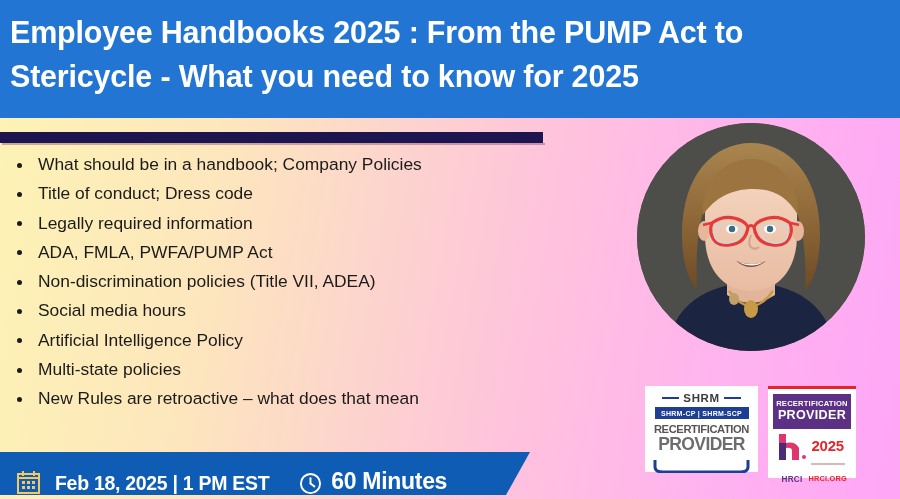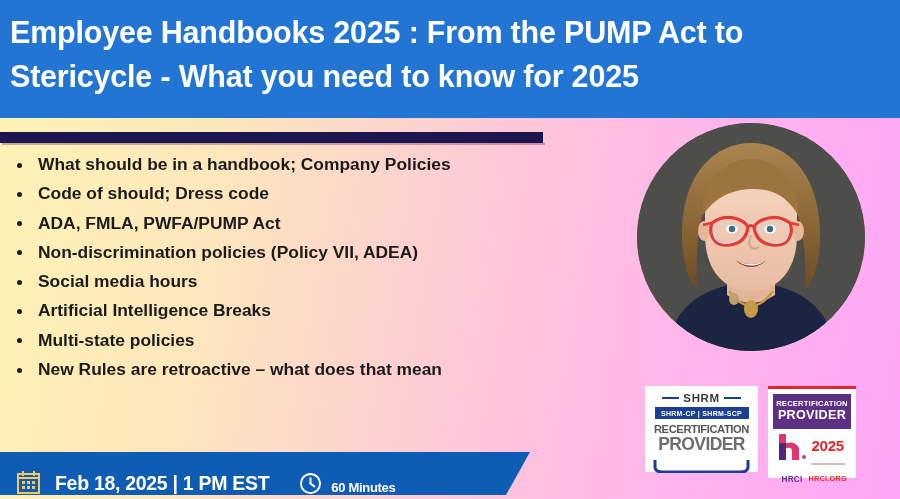--- a/index.html
+++ b/index.html
@@ -63,21 +63,20 @@
 
   
   .bullet-list {
     position: absolute;
     left: 10px;
     top: 150px;
     width: 560px;
     margin: 0;
     padding: 0;
     list-style: none;
-    font-weight: bold;
   }
   .bullet-item {
     position: relative;
     font-size: 17.4px;
     line-height: 29.3px;
     color: #1b1b1b;
     padding-left: 28px;
     white-space: nowrap;
     font-family: "Liberation Sans", sans-serif;
   }
@@ -121,21 +120,21 @@
   }
   .clock-icon {
     width: 23px;
     height: 23px;
     flex: 0 0 auto;
     margin-left: 30px;
     margin-right: 9px;
   }
   .banner-duration {
     color: #ffffff;
-    font-size: 13px;
+    font-size: 23px;
     font-weight: bold;
     letter-spacing: -0.3px;
     white-space: nowrap;
   }
 
   
   .speaker-photo {
     position: absolute;
     left: 637px;
     top: 123px;
@@ -333,25 +332,26 @@
 
   <div class="header">
     <h1 class="header-title">Employee Handbooks 2025 : From the PUMP Act to
 Stericycle - What you need to know for 2025</h1>
   </div>
 
   <div class="navy-rule"></div>
 
   <ul class="bullet-list">
     <li class="bullet-item">What should be in a handbook; Company Policies</li>
-    <li class="bullet-item">Code of should; Dress code</li>
+    <li class="bullet-item">Title of conduct; Dress code</li>
+    <li class="bullet-item">Legally required information</li>
     <li class="bullet-item">ADA, FMLA, PWFA/PUMP Act</li>
-    <li class="bullet-item">Non-discrimination policies (Policy VII, ADEA)</li>
+    <li class="bullet-item">Non-discrimination policies (Title VII, ADEA)</li>
     <li class="bullet-item">Social media hours</li>
-    <li class="bullet-item">Artificial Intelligence Breaks</li>
+    <li class="bullet-item">Artificial Intelligence Policy</li>
     <li class="bullet-item">Multi-state policies</li>
     <li class="bullet-item">New Rules are retroactive – what does that mean</li>
   </ul>
 
   <div class="speaker-photo">
     <svg width="228" height="228" viewBox="0 0 228 228" xmlns="http://www.w3.org/2000/svg">
       <defs>
         <clipPath id="circ">
             <circle cx="114" cy="114" r="114"></circle>
           </clipPath>

